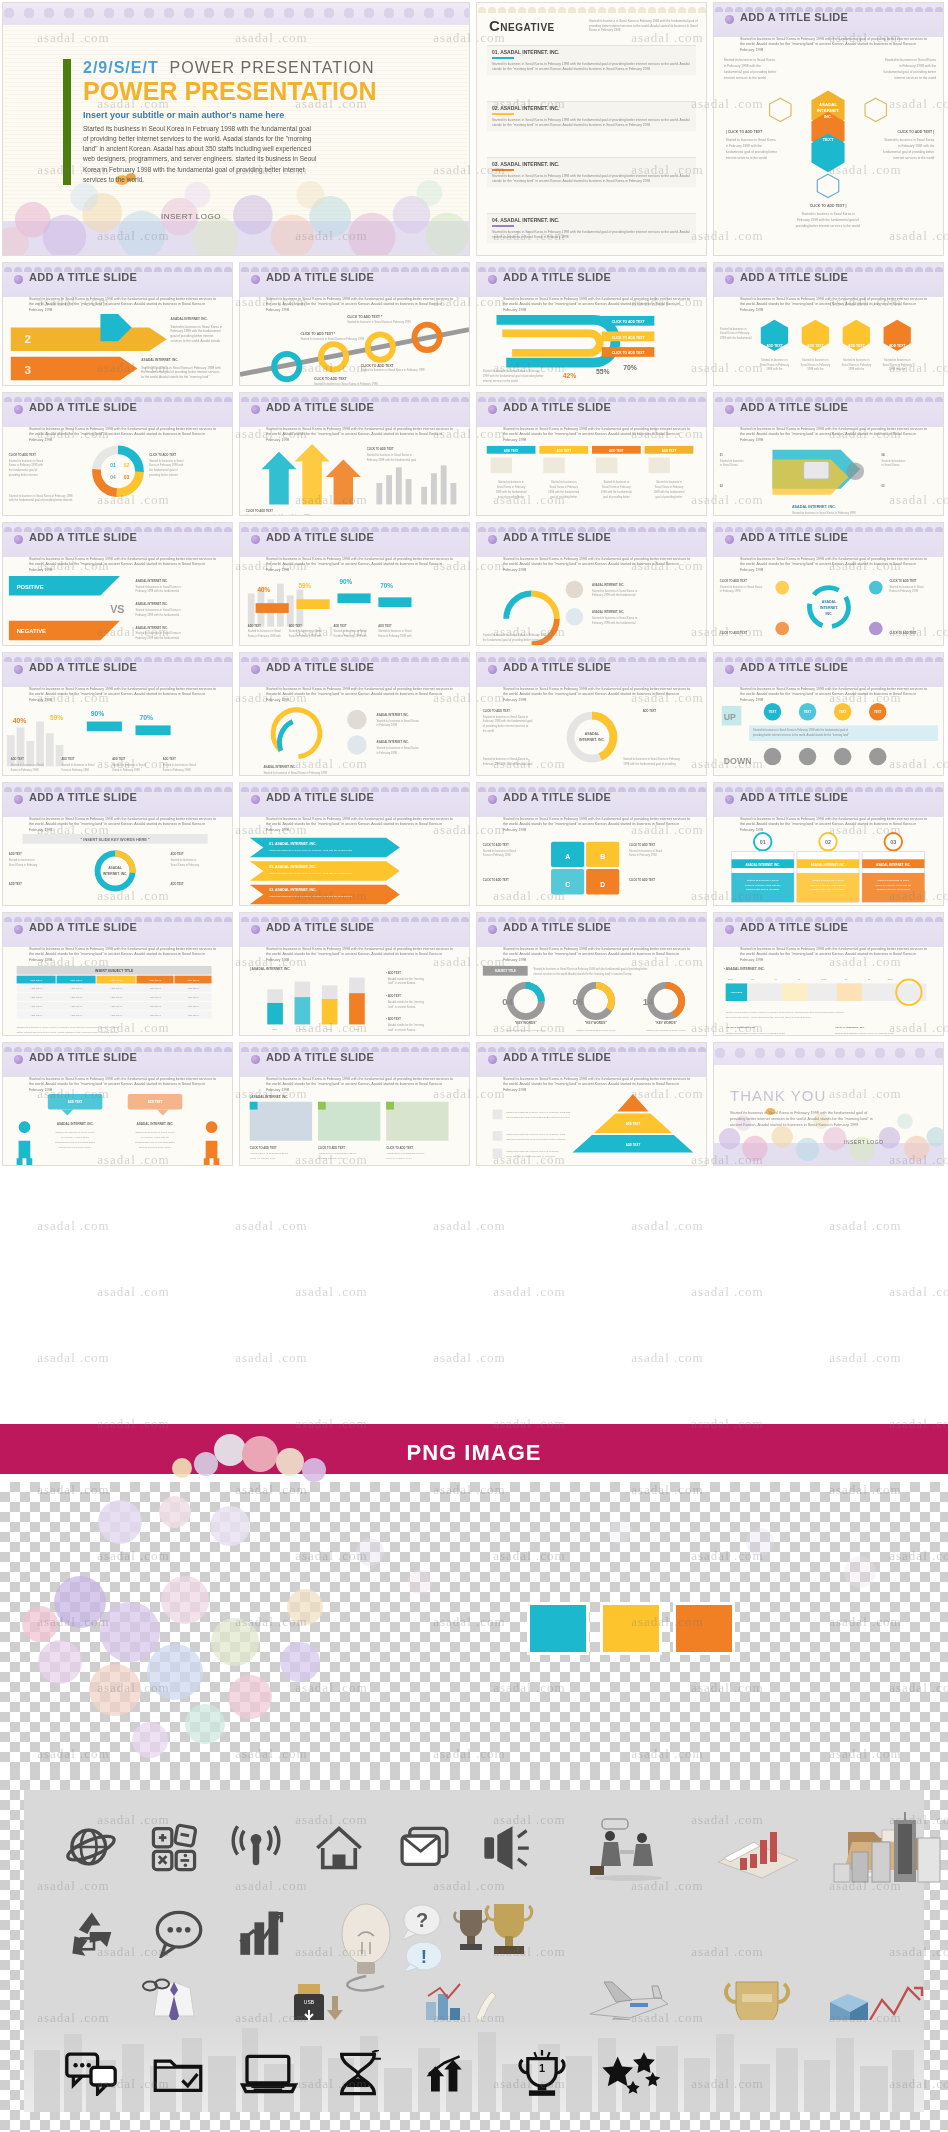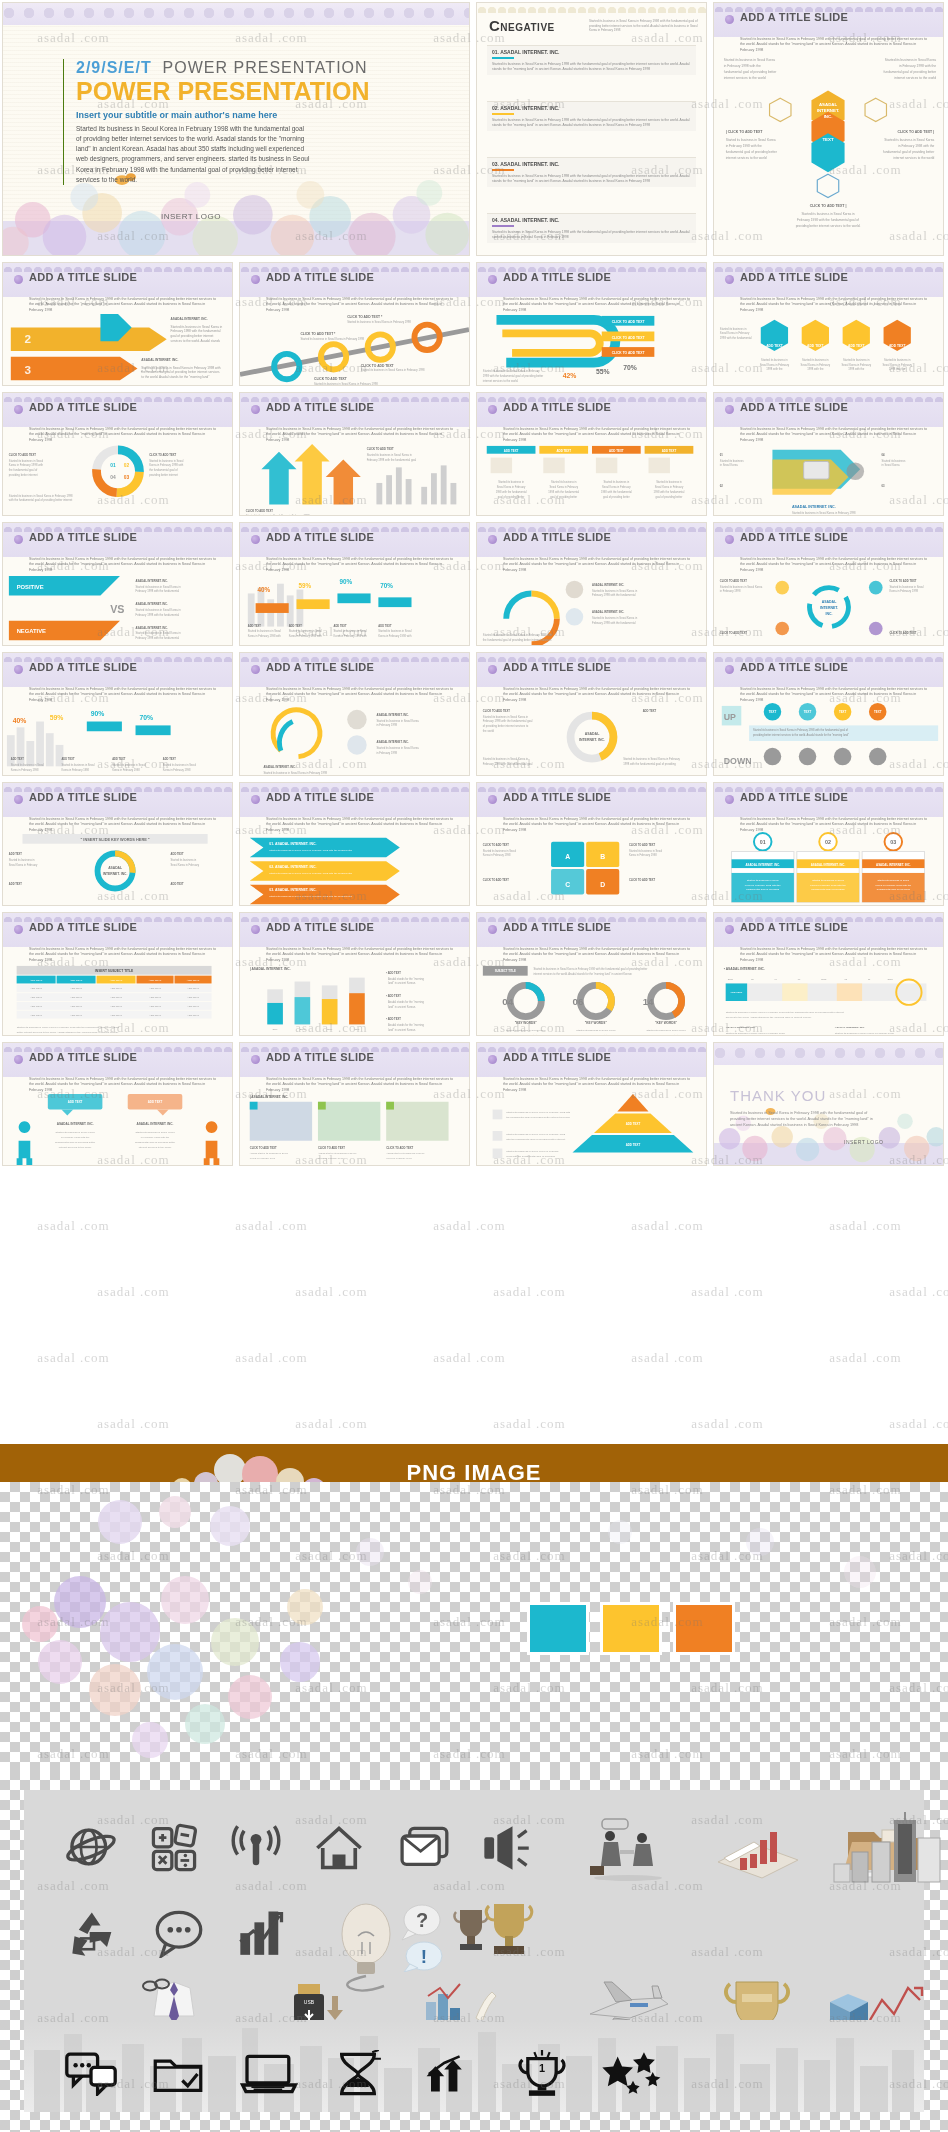--- a/index.html
+++ b/index.html
@@ -43,21 +43,21 @@
       linear-gradient(#efeaf6,#e6e0f2);
     background-size:12px 12px, 100% 100%;
   }
   .lace.big{height:22px;background-size:20px 22px,100% 100%;}
   .botband{position:absolute;left:0;right:0;bottom:0;height:26px;background:#e4dff0;}
 
   
   .cover-inner{position:absolute;inset:0;background:linear-gradient(#fdfbf3,#fdfaf2);}
   .cover-texture{position:absolute;inset:0;
     background:repeating-linear-gradient(0deg, rgba(200,190,170,.10) 0 1px, transparent 1px 4px);}
-  .cover-title-box{position:absolute;left:60px;top:56px;border-left:1px solid #4d7c0f;padding-left:12px;}
+  .cover-title-box{position:absolute;left:60px;top:56px;border-left:8px solid #4d7c0f;padding-left:12px;}
   .cv-line1{font-size:16px;letter-spacing:1px;color:#6a6a6a;}
   .cv-line1 b{color:#4c9fd6;font-weight:bold;}
   .cv-line2{font-size:25px;font-weight:bold;color:#f2b22c;letter-spacing:0px;line-height:1.05;margin-top:1px;}
   .cv-sub{font-size:9px;font-weight:bold;color:#2f7fb3;margin-top:6px;}
   .cv-body{font-size:6.5px;color:#555;line-height:1.55;margin-top:4px;width:235px;}
   .cv-logo{position:absolute;left:158px;bottom:34px;font-size:8px;font-weight:normal;color:#6b6b6b;letter-spacing:.5px;}
 
   
   .sl-head{position:absolute;left:0;right:0;top:0;height:34px;background:linear-gradient(#eae5f4,#e3ddf0);}
   .sl-head .lacebar{position:absolute;left:0;right:0;top:0;height:9px;
@@ -75,21 +75,21 @@
   .cont-item h5{font-size:5px;color:#4b4b4b;font-weight:bold;}
   .cont-bar{width:22px;height:2px;margin:2px 0 3px;}
   .cont-item p{font-size:3.3px;color:#8b8b8b;line-height:1.5;}
 
   
   .ty{position:absolute;left:16px;top:44px;}
   .ty h3{font-size:15px;color:#c8c2d6;font-weight:normal;letter-spacing:1px;}
   .ty p{font-size:3.8px;color:#8b8b8b;line-height:1.6;margin-top:6px;width:150px;}
 
   
-  #png-banner{position:absolute;left:0;top:1424px;width:948px;height:50px;background:#a16207;margin-top:20px;}
+  #png-banner{position:absolute;left:0;top:1424px;width:948px;height:50px;background:#be185d;}
   #png-banner .label{position:absolute;left:0;right:0;top:16px;text-align:center;color:#fff;
      font-size:22px;font-weight:bold;letter-spacing:1px;font-family:"Liberation Sans",sans-serif;}
 
   
   #png-preview{position:absolute;left:0;top:1482px;width:948px;height:288px;
     background-image:
       linear-gradient(45deg,#cfcfcf 25%,transparent 25%,transparent 75%,#cfcfcf 75%),
       linear-gradient(45deg,#cfcfcf 25%,transparent 25%,transparent 75%,#cfcfcf 75%);
     background-size:20px 20px;background-position:0 0,10px 10px;background-color:#fff;}
   .swatch{position:absolute;width:62px;height:53px;border:3px solid #fff;}

